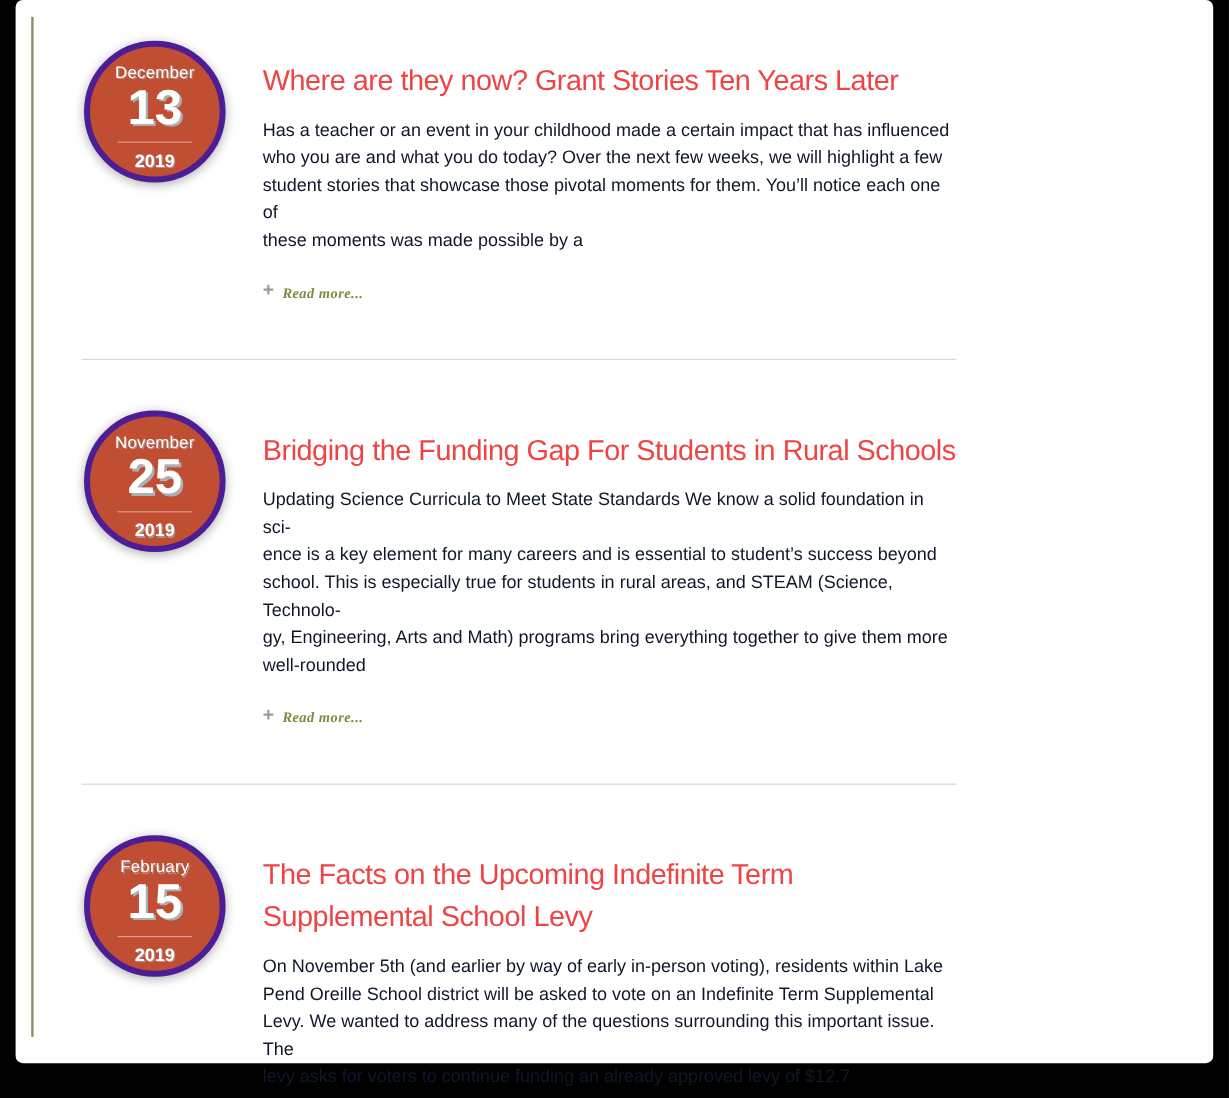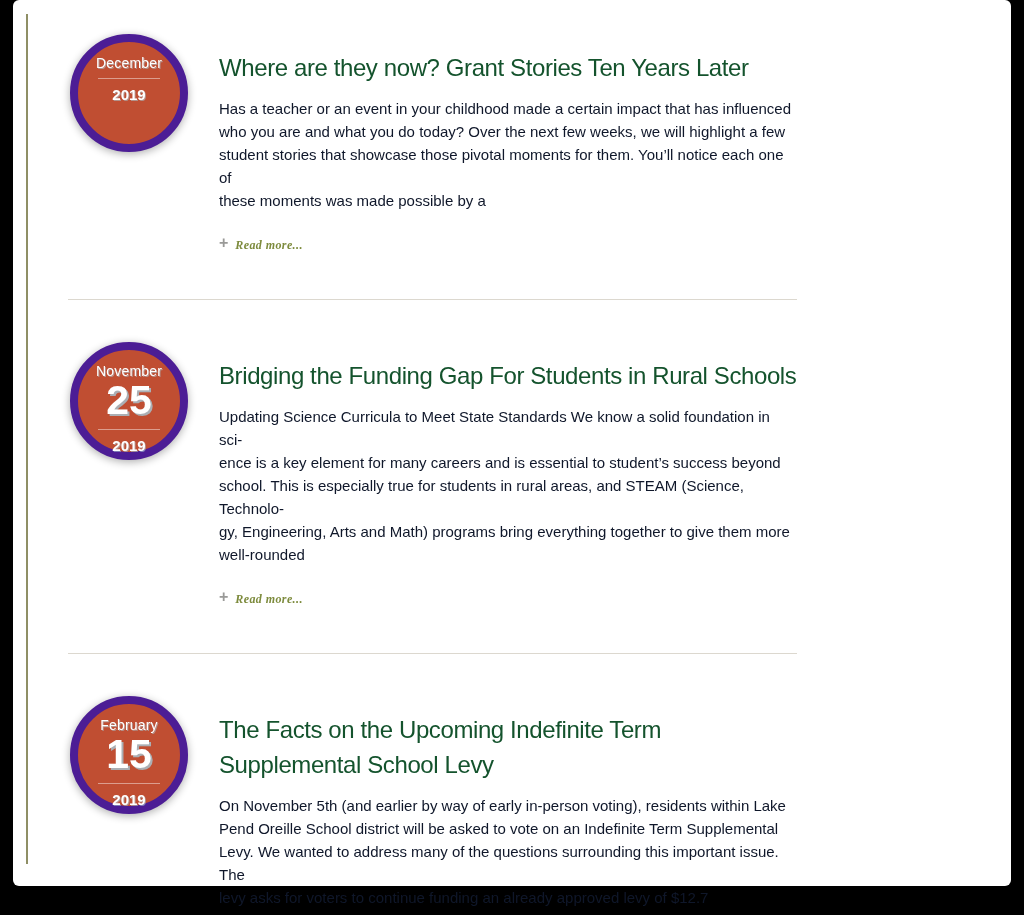--- a/index.html
+++ b/index.html
@@ -34,21 +34,21 @@
     grid-template-columns: 128px 578px;
     column-gap: 23px;
   }
   
   .badge-wrap { width: 128px; }
   .badge {
     width: 118px;
     height: 118px;
     border-radius: 50%;
     background: #c04e32;
-    border: 8px solid #4c1d95;
+    border: 5px solid #4c1d95;
     box-shadow: 0 2px 9px rgba(0,0,0,0.32);
     color: #ffffff;
     text-align: center;
     margin-left: 2px;
   }
   .badge-month {
     margin-top: 13px;
     font-size: 14px;
     letter-spacing: 0.2px;
     text-shadow: 1px 1px 0 rgba(165,200,212,0.55);
@@ -73,21 +73,21 @@
     font-weight: bold;
   }
   
   .post-body { padding-top: 16px; }
   .post-title {
     font-family: "Liberation Sans", sans-serif;
     font-weight: 400;
     font-size: 24px;
     line-height: 35px;
     letter-spacing: -0.4px;
-    color: #14532d;
+    color: #ef4444;
     white-space: pre-line;
     cursor: pointer;
   }
   .post-excerpt {
     margin-top: 12px;
     font-size: 15px;
     line-height: 23px;
     color: #0f172a;
     white-space: pre-line;
   }
@@ -124,20 +124,21 @@
 
 <div class="page">
   <div class="accent-line"></div>
 
   <div class="content">
 
     <article class="post">
       <div class="badge-wrap">
         <div class="badge">
           <div class="badge-month">December</div>
+          <div class="badge-day">13</div>
           <div class="badge-rule"></div>
           <div class="badge-year">2019</div>
         </div>
       </div>
       <div class="post-body">
         <h2 class="post-title">Where are they now? Grant Stories Ten Years Later</h2>
         <p class="post-excerpt">Has a teacher or an event in your childhood made a certain impact that has influenced
 who you are and what you do today? Over the next few weeks, we will highlight a few
 student stories that showcase those pivotal moments for them. You’ll notice each one of
 these moments was made possible by a</p>

